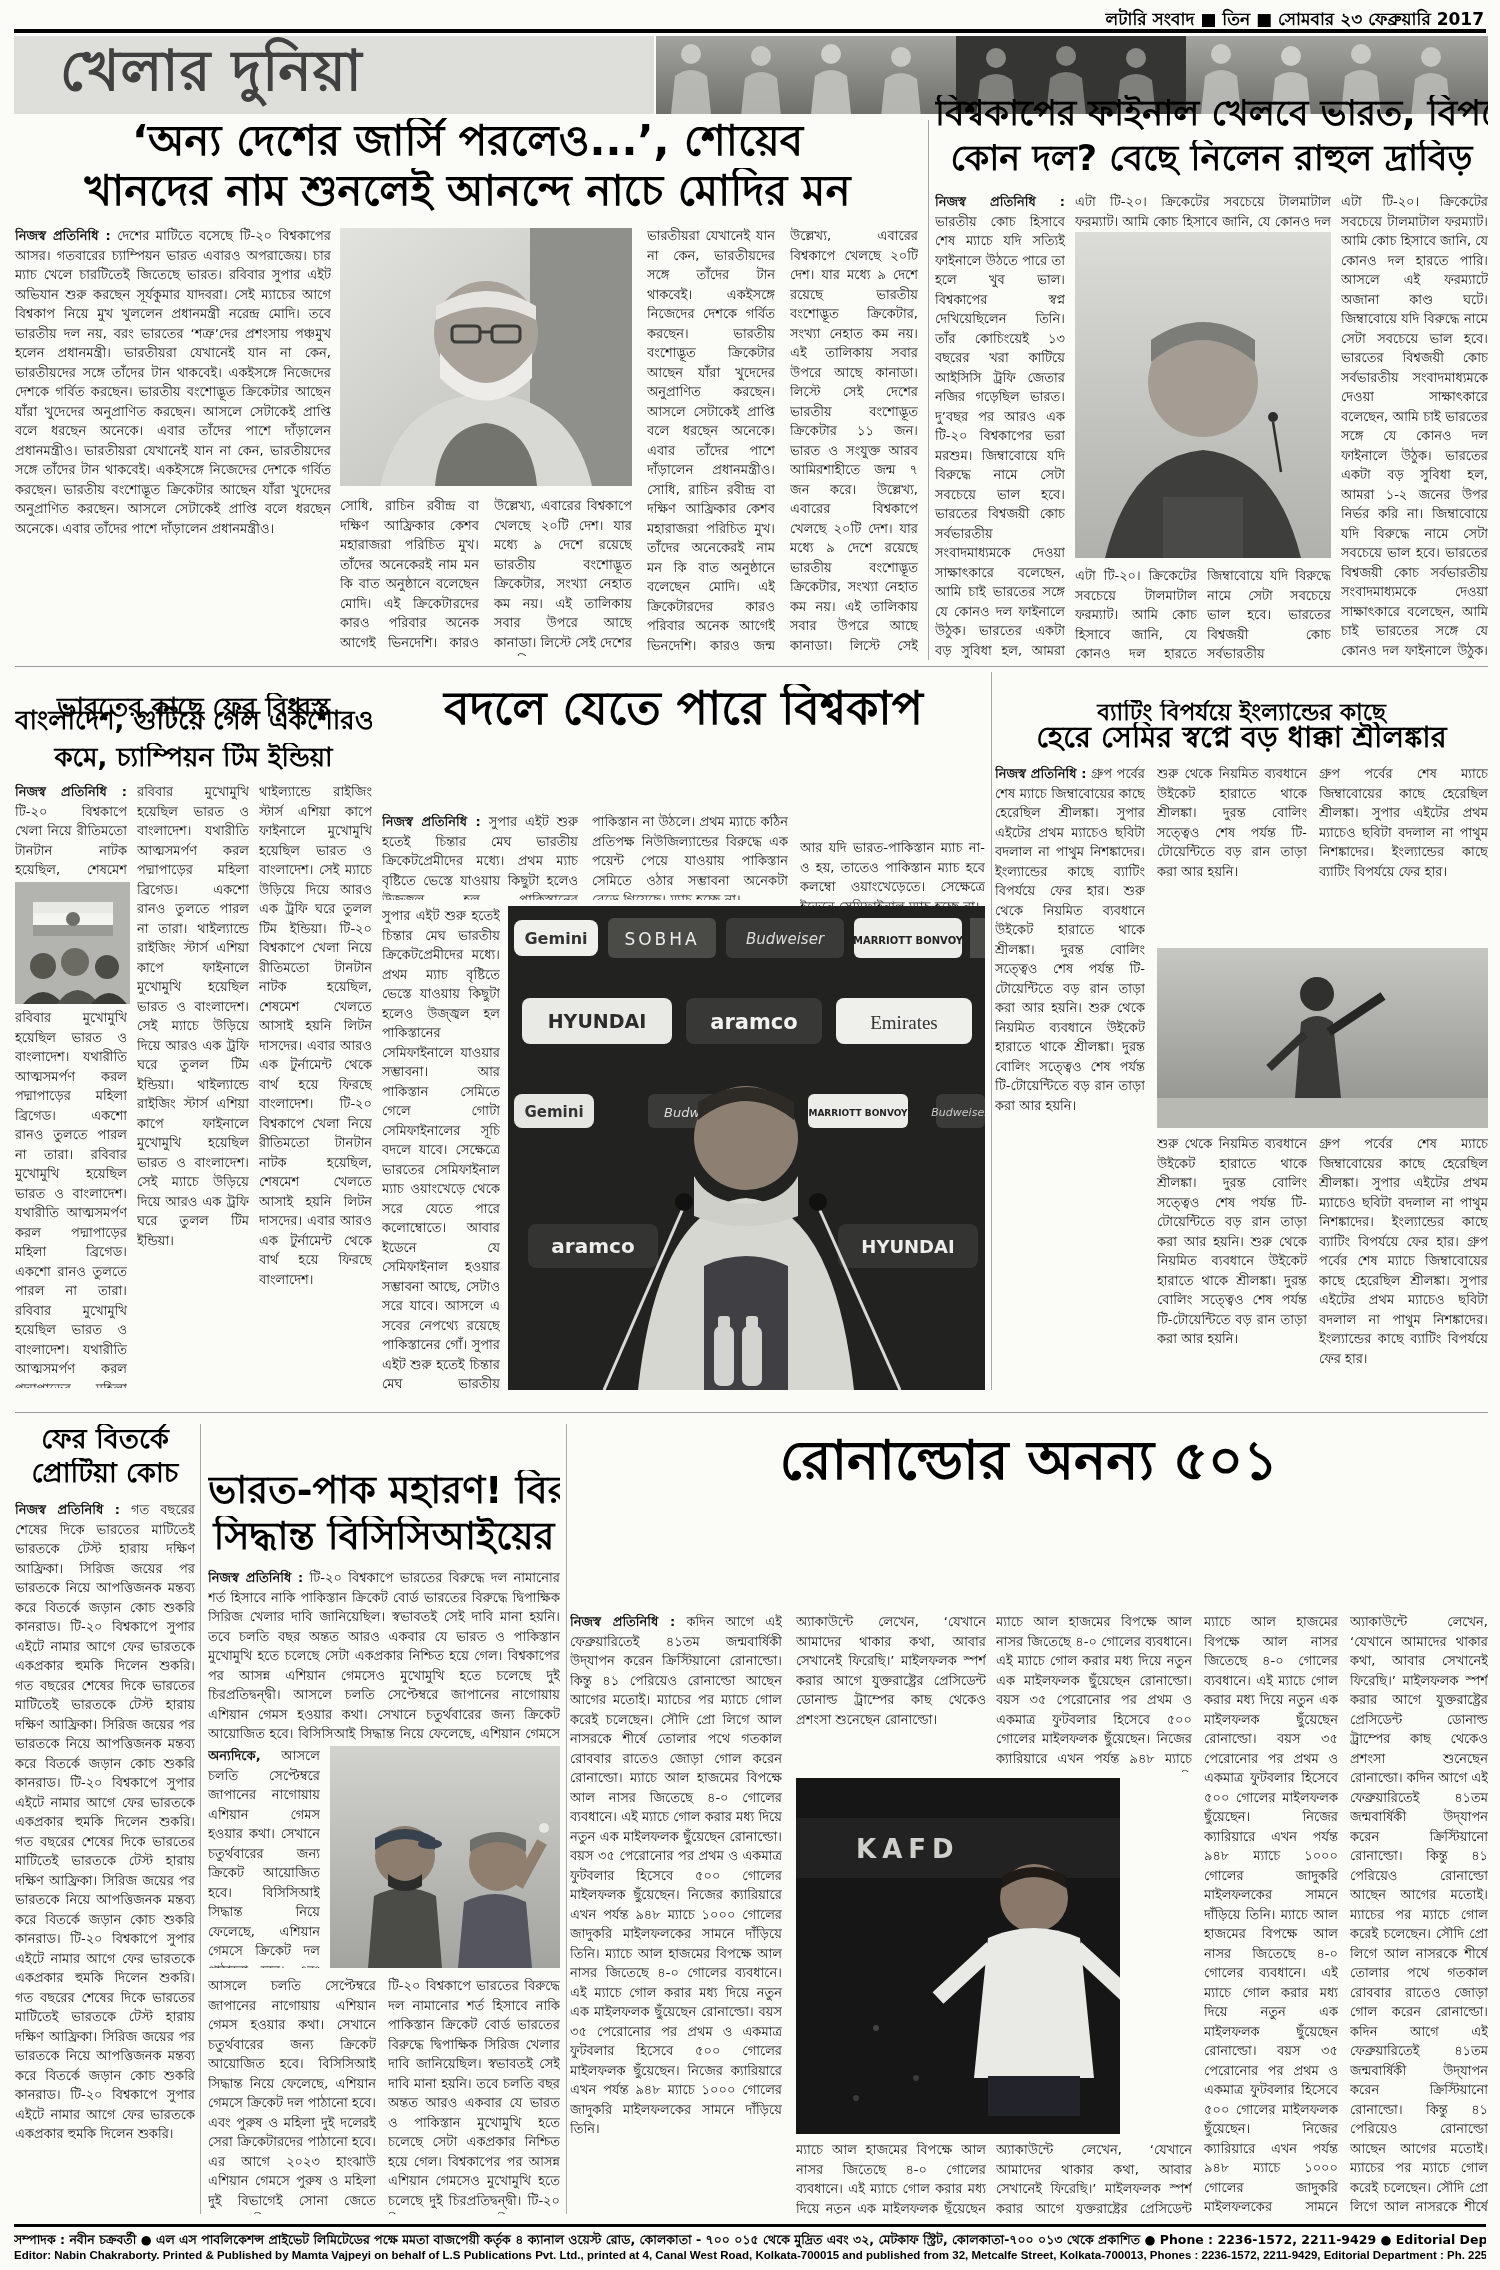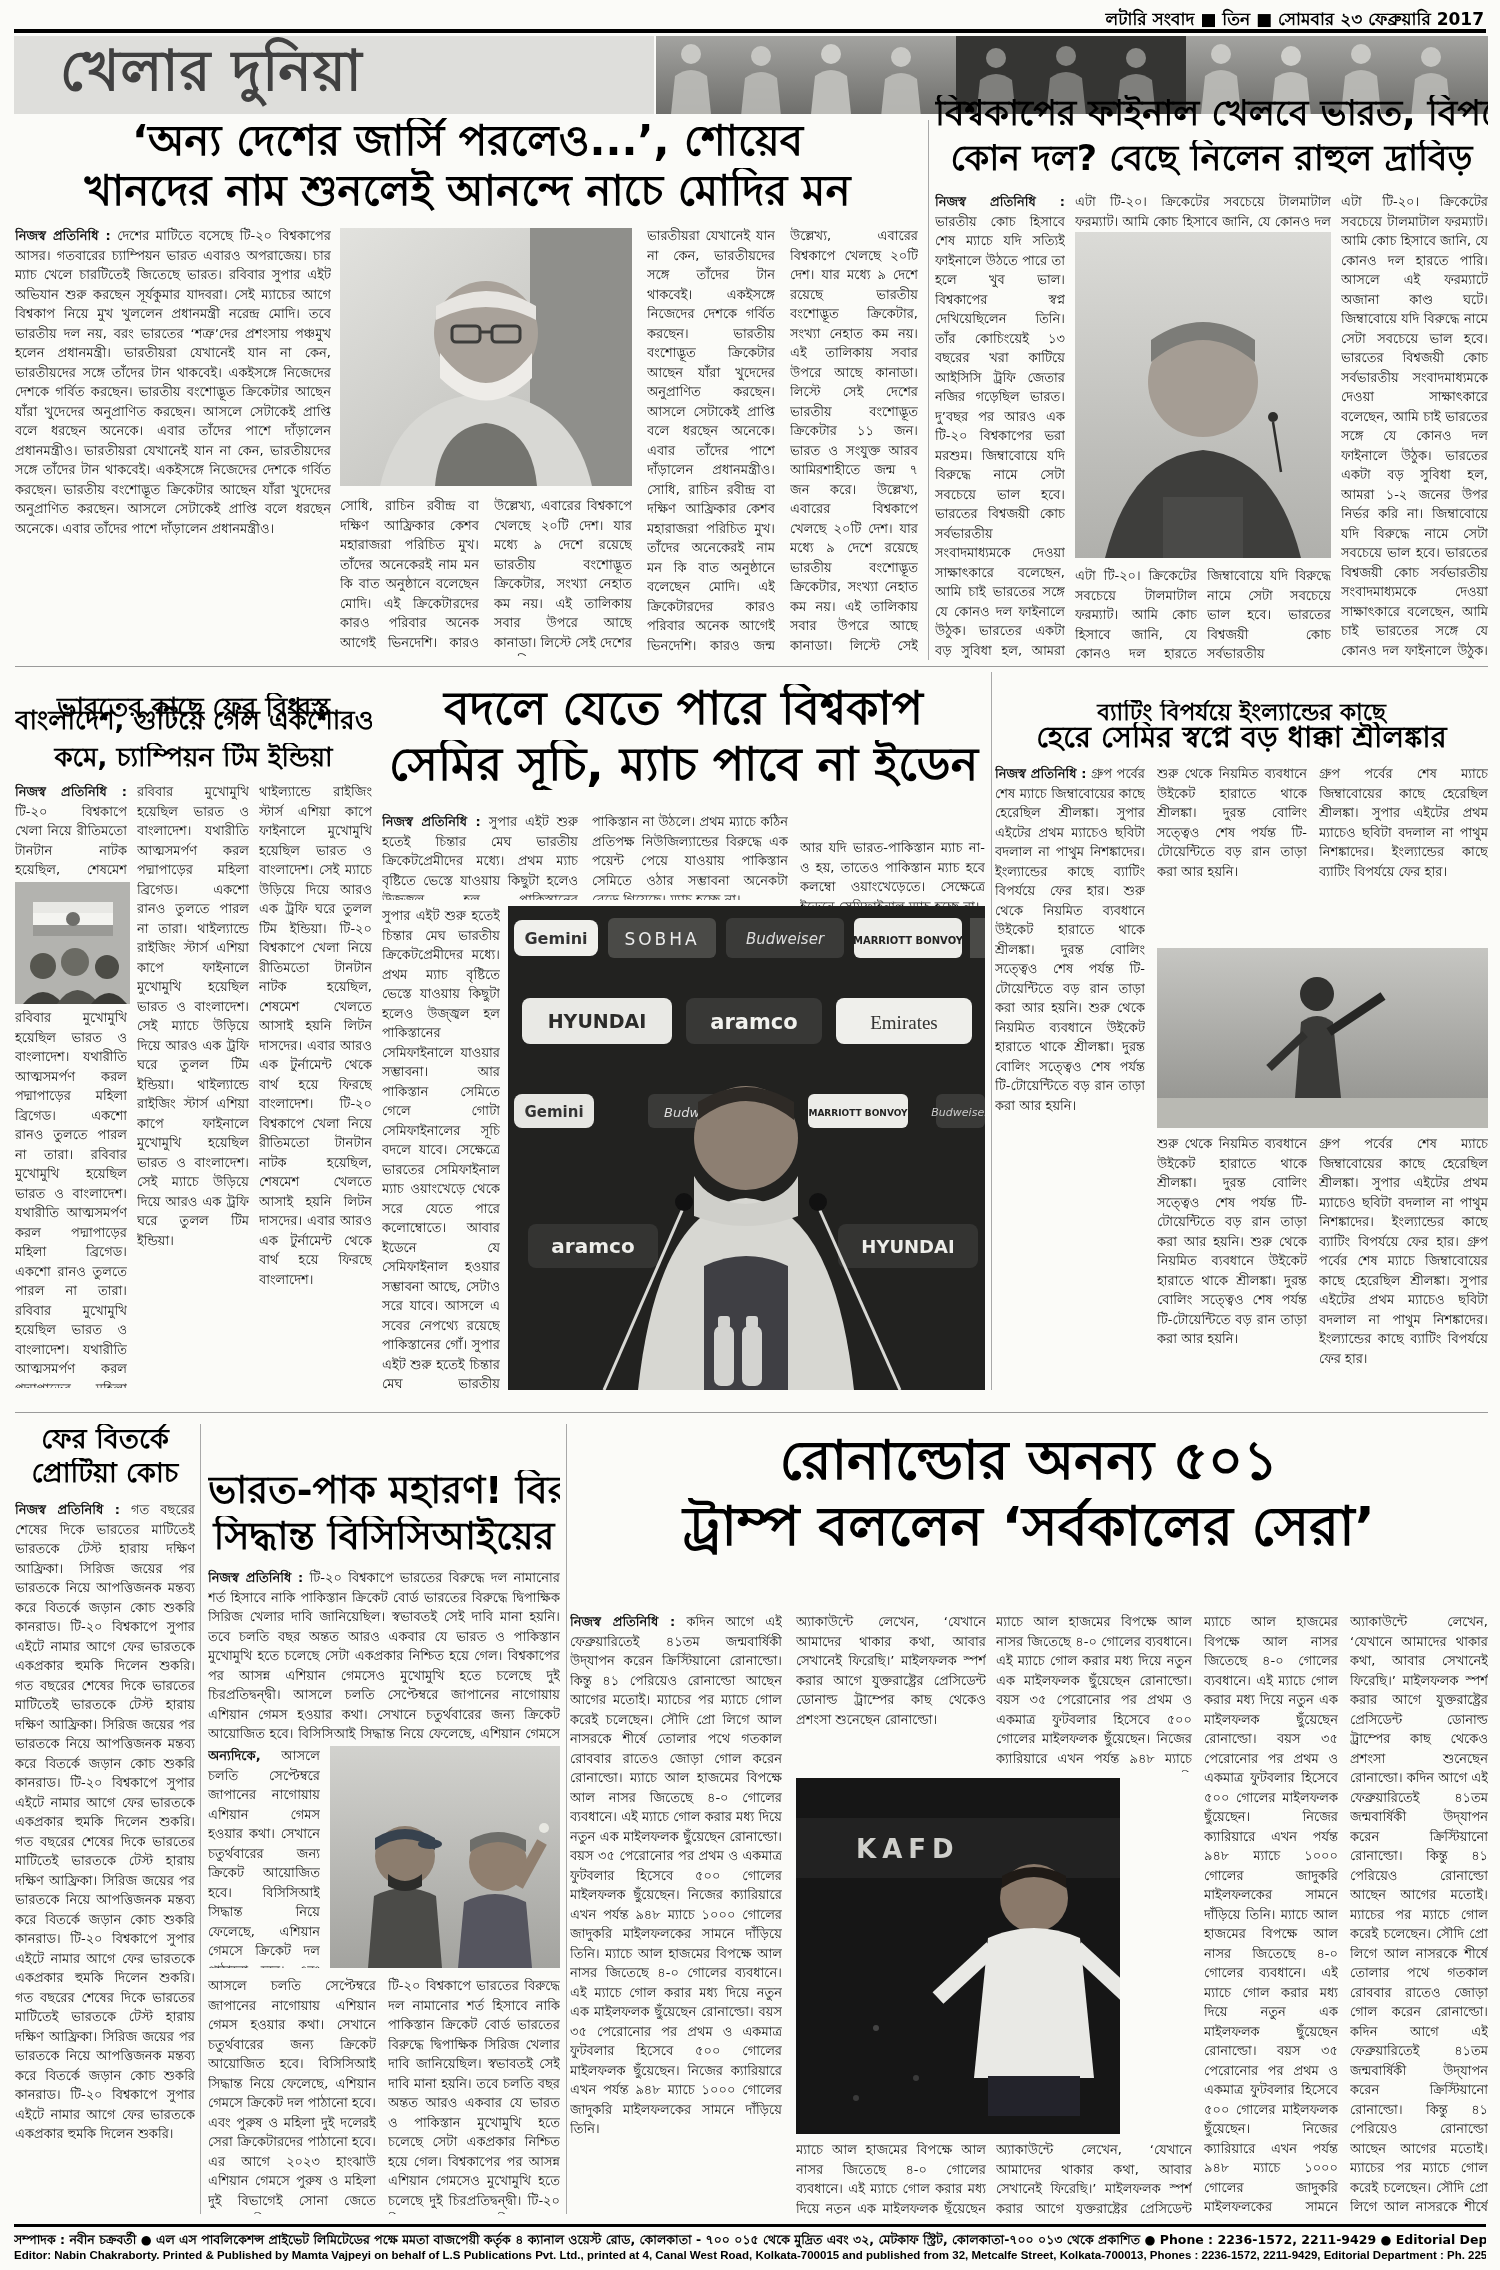--- a/index.html
+++ b/index.html
@@ -180,21 +180,20 @@
   <div class="tb" style="left:137px;top:782px;width:112px;height:606px;">
     <span>রবিবার মুখোমুখি হয়েছিল ভারত ও বাংলাদেশ। যথারীতি আত্মসমর্পণ করল পদ্মাপাড়ের মহিলা ব্রিগেড। একশো রানও তুলতে পারল না তারা।</span>
     <span>থাইল্যান্ডে রাইজিং স্টার্স এশিয়া কাপে ফাইনালে মুখোমুখি হয়েছিল ভারত ও বাংলাদেশ। সেই ম্যাচে উড়িয়ে দিয়ে আরও এক ট্রফি ঘরে তুলল টিম ইন্ডিয়া। থাইল্যান্ডে রাইজিং স্টার্স এশিয়া কাপে ফাইনালে মুখোমুখি হয়েছিল ভারত ও বাংলাদেশ। সেই ম্যাচে উড়িয়ে দিয়ে আরও এক ট্রফি ঘরে তুলল টিম ইন্ডিয়া।</span>
   </div>
   <div class="tb" style="left:259px;top:782px;width:113px;height:606px;">
     <span>থাইল্যান্ডে রাইজিং স্টার্স এশিয়া কাপে ফাইনালে মুখোমুখি হয়েছিল ভারত ও বাংলাদেশ। সেই ম্যাচে উড়িয়ে দিয়ে আরও এক ট্রফি ঘরে তুলল টিম ইন্ডিয়া।</span>
     <span>টি-২০ বিশ্বকাপে খেলা নিয়ে রীতিমতো টানটান নাটক হয়েছিল, শেষমেশ খেলতে আসাই হয়নি লিটন দাসদের। এবার আরও এক টুর্নামেন্ট থেকে বার্থ হয়ে ফিরছে বাংলাদেশ। টি-২০ বিশ্বকাপে খেলা নিয়ে রীতিমতো টানটান নাটক হয়েছিল, শেষমেশ খেলতে আসাই হয়নি লিটন দাসদের। এবার আরও এক টুর্নামেন্ট থেকে বার্থ হয়ে ফিরছে বাংলাদেশ।</span>
   </div>
 
   <div class="hl" style="left:382px;top:684px;width:603px;font-size:46px;">বদলে যেতে পারে বিশ্বকাপ</div>
-  <div class="hl" style="left:382px;top:740px;width:603px;font-size:46px;">সেমির সূচি, ম্যাচ পাবে না ইডেন</div>
 
   <div class="tb" style="left:382px;top:812px;width:196px;height:88px;">
     <span class="byl">নিজস্ব প্রতিনিধি :</span>
     <span>সুপার এইট শুরু হতেই চিন্তার মেঘ ভারতীয় ক্রিকেটপ্রেমীদের মধ্যে। প্রথম ম্যাচ বৃষ্টিতে ভেস্তে যাওয়ায় কিছুটা হলেও উজ্জ্বল হল পাকিস্তানের সেমিফাইনালে যাওয়ার সম্ভাবনা। আর পাকিস্তান সেমিতে গেলে গোটা সেমিফাইনালের সূচি বদলে যাবে। সেক্ষেত্রে ভারতের সেমিফাইনাল ম্যাচ ওয়াংখেড়ে থেকে সরে যেতে পারে কলোম্বোতে। আবার ইডেনে যে সেমিফাইনাল হওয়ার সম্ভাবনা আছে, সেটাও সরে যাবে। আসলে এ সবের নেপথ্যে রয়েছে পাকিস্তানের গোঁ।</span>
   </div>
   <div class="tb" style="left:592px;top:812px;width:196px;height:88px;">
     <span>পাকিস্তান না উঠলে। প্রথম ম্যাচে কঠিন প্রতিপক্ষ নিউজিল্যান্ডের বিরুদ্ধে এক পয়েন্ট পেয়ে যাওয়ায় পাকিস্তান সেমিতে ওঠার সম্ভাবনা অনেকটা বেড়ে গিয়েছে। ম্যাচ হচ্ছে না।</span>
   </div>
   <div class="tb" style="left:800px;top:812px;width:185px;height:88px;margin-top:26px;">
     <span>আর যদি ভারত-পাকিস্তান ম্যাচ না-ও হয়, তাতেও পাকিস্তান ম্যাচ হবে কলম্বো ওয়াংখেড়েতে। সেক্ষেত্রে ইডেনে সেমিফাইনাল ম্যাচ হচ্ছে না।</span>
@@ -357,21 +356,20 @@
   </div>
 
   <div class="tb" style="left:208px;top:1976px;width:168px;height:238px;">
     <span>আসলে চলতি সেপ্টেম্বরে জাপানের নাগোয়ায় এশিয়ান গেমস হওয়ার কথা। সেখানে চতুর্থবারের জন্য ক্রিকেট আয়োজিত হবে। বিসিসিআই সিদ্ধান্ত নিয়ে ফেলেছে, এশিয়ান গেমসে ক্রিকেট দল পাঠানো হবে। এবং পুরুষ ও মহিলা দুই দলেরই সেরা ক্রিকেটারদের পাঠানো হবে। এর আগে ২০২৩ হাংঝাউ এশিয়ান গেমসে পুরুষ ও মহিলা দুই বিভাগেই সোনা জেতে ভারত। নিজেদের খেতাব ধরে রাখতে এবারও পূর্ণশক্তির দল পাঠাতে চায় বোর্ড। আসলে চলতি সেপ্টেম্বরে জাপানের নাগোয়ায় এশিয়ান গেমস হওয়ার কথা। সেখানে চতুর্থবারের জন্য ক্রিকেট আয়োজিত হবে। বিসিসিআই সিদ্ধান্ত নিয়ে ফেলেছে, এশিয়ান গেমসে ক্রিকেট দল পাঠানো হবে। এবং পুরুষ ও মহিলা দুই দলেরই সেরা ক্রিকেটারদের পাঠানো হবে। এর আগে ২০২৩ হাংঝাউ এশিয়ান গেমসে পুরুষ ও মহিলা দুই বিভাগেই সোনা জেতে ভারত। নিজেদের খেতাব ধরে রাখতে এবারও পূর্ণশক্তির দল পাঠাতে চায় বোর্ড।</span>
   </div>
   <div class="tb" style="left:388px;top:1976px;width:172px;height:238px;">
     <span>টি-২০ বিশ্বকাপে ভারতের বিরুদ্ধে দল নামানোর শর্ত হিসাবে নাকি পাকিস্তান ক্রিকেট বোর্ড ভারতের বিরুদ্ধে দ্বিপাক্ষিক সিরিজ খেলার দাবি জানিয়েছিল। স্বভাবতই সেই দাবি মানা হয়নি। তবে চলতি বছর অন্তত আরও একবার যে ভারত ও পাকিস্তান মুখোমুখি হতে চলেছে সেটা একপ্রকার নিশ্চিত হয়ে গেল। বিশ্বকাপের পর আসন্ন এশিয়ান গেমসেও মুখোমুখি হতে চলেছে দুই চিরপ্রতিদ্বন্দ্বী। টি-২০ বিশ্বকাপে ভারতের বিরুদ্ধে দল নামানোর শর্ত হিসাবে নাকি পাকিস্তান ক্রিকেট বোর্ড ভারতের বিরুদ্ধে দ্বিপাক্ষিক সিরিজ খেলার দাবি জানিয়েছিল। স্বভাবতই সেই দাবি মানা হয়নি। তবে চলতি বছর অন্তত আরও একবার যে ভারত ও পাকিস্তান মুখোমুখি হতে চলেছে সেটা একপ্রকার নিশ্চিত হয়ে গেল। বিশ্বকাপের পর আসন্ন এশিয়ান গেমসেও মুখোমুখি হতে চলেছে দুই চিরপ্রতিদ্বন্দ্বী।</span>
   </div>
 
   <div class="hl" style="left:570px;top:1432px;width:918px;font-size:54px;">রোনাল্ডোর অনন্য ৫০১</div>
-  <div class="hl" style="left:570px;top:1498px;width:918px;font-size:54px;">ট্রাম্প বললেন ‘সর্বকালের সেরা’</div>
 
   <div class="tb" style="left:570px;top:1612px;width:212px;height:602px;">
     <span class="byl">নিজস্ব প্রতিনিধি :</span>
     <span>কদিন আগে এই ফেব্রুয়ারিতেই ৪১তম জন্মবার্ষিকী উদ্‌যাপন করেন ক্রিস্টিয়ানো রোনাল্ডো। কিন্তু ৪১ পেরিয়েও রোনাল্ডো আছেন আগের মতোই। ম্যাচের পর ম্যাচে গোল করেই চলেছেন। সৌদি প্রো লিগে আল নাসরকে শীর্ষে তোলার পথে গতকাল রোববার রাতেও জোড়া গোল করেন রোনাল্ডো।</span>
     <span>ম্যাচে আল হাজমের বিপক্ষে আল নাসর জিতেছে ৪-০ গোলের ব্যবধানে। এই ম্যাচে গোল করার মধ্য দিয়ে নতুন এক মাইলফলক ছুঁয়েছেন রোনাল্ডো। বয়স ৩৫ পেরোনোর পর প্রথম ও একমাত্র ফুটবলার হিসেবে ৫০০ গোলের মাইলফলক ছুঁয়েছেন। নিজের ক্যারিয়ারে এখন পর্যন্ত ৯৪৮ ম্যাচে ১০০০ গোলের জাদুকরি মাইলফলকের সামনে দাঁড়িয়ে তিনি। ম্যাচে আল হাজমের বিপক্ষে আল নাসর জিতেছে ৪-০ গোলের ব্যবধানে। এই ম্যাচে গোল করার মধ্য দিয়ে নতুন এক মাইলফলক ছুঁয়েছেন রোনাল্ডো। বয়স ৩৫ পেরোনোর পর প্রথম ও একমাত্র ফুটবলার হিসেবে ৫০০ গোলের মাইলফলক ছুঁয়েছেন। নিজের ক্যারিয়ারে এখন পর্যন্ত ৯৪৮ ম্যাচে ১০০০ গোলের জাদুকরি মাইলফলকের সামনে দাঁড়িয়ে তিনি।</span>
   </div>
   <div class="tb" style="left:796px;top:1612px;width:190px;height:160px;">
     <span>অ্যাকাউন্টে লেখেন, ‘যেখানে আমাদের থাকার কথা, আবার সেখানেই ফিরেছি।’ মাইলফলক স্পর্শ করার আগে যুক্তরাষ্ট্রের প্রেসিডেন্ট ডোনাল্ড ট্রাম্পের কাছ থেকেও প্রশংসা শুনেছেন রোনাল্ডো।</span>
   </div>
   <div class="tb" style="left:996px;top:1612px;width:196px;height:160px;">

